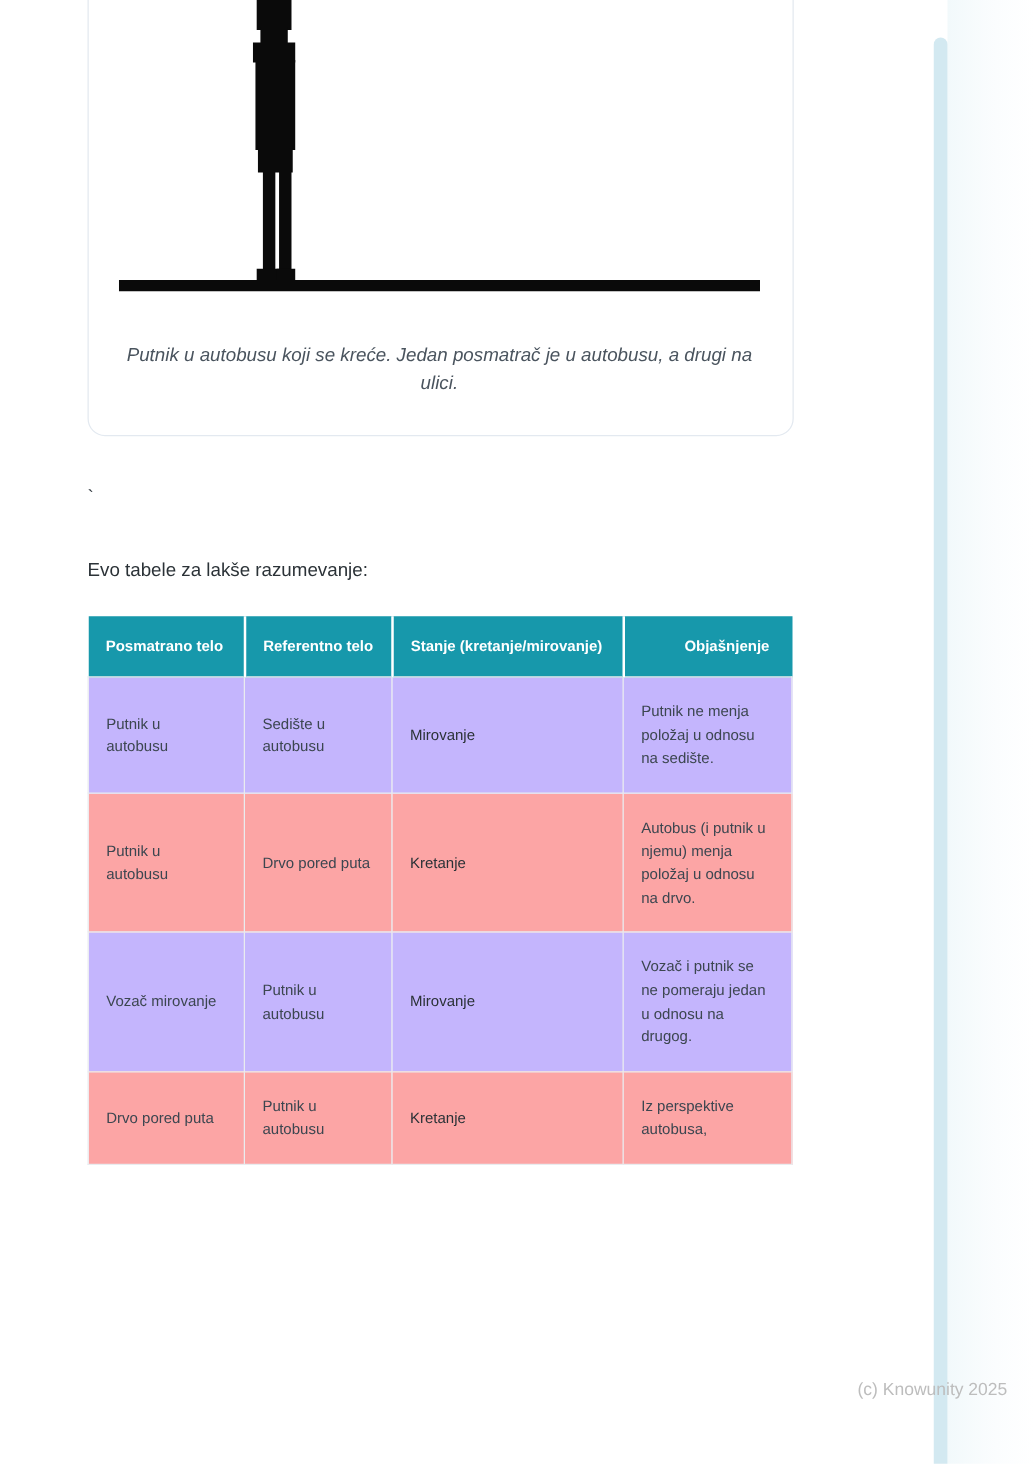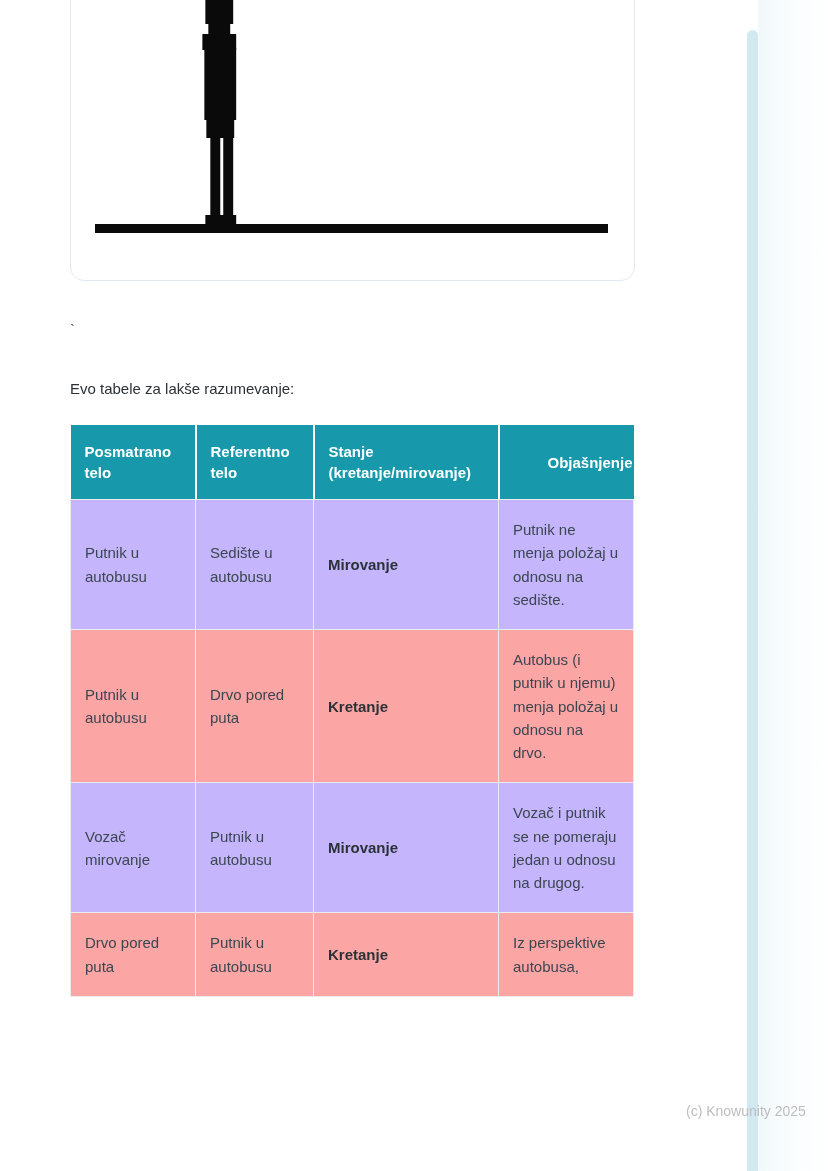--- a/index.html
+++ b/index.html
@@ -49,21 +49,21 @@
   .intro {
     margin-top: 42px;
     font-size: 15px;
     color: #2b3237;
   }
   .info-table {
     margin-top: 28px;
     width: 563px;
     border-collapse: collapse;
     table-layout: fixed;
-    font-size: 15px;
+    font-size: 12px;
   }
   .info-table th {
     background: #1798ab;
     color: #ffffff;
     font-weight: bold;
     text-align: left;
     vertical-align: middle;
     padding: 16px 14px;
     line-height: 1.4;
     border-right: 2px solid #ffffff;
@@ -71,21 +71,21 @@
   .info-table th:last-child { border-right: none; padding-left: 48px; }
   .info-table td {
     border: 1px solid #e9ecef;
     padding: 18px 14px;
     vertical-align: middle;
     line-height: 1.55;
     color: #3c4650;
     background: #c4b5fd;
   }
   .info-table tr.alt td { background: #fca5a5; }
-  .info-table td.cell-bold { font-weight: bold; color: #2b3237; }
+  .info-table td.cell-bold { font-weight: normal; color: #2b3237; }
   
   .right-bg {
     position: absolute;
     left: 758px;
     top: 0;
     width: 70px;
     height: 100%;
     background: linear-gradient(90deg, #f2f9fb 0%, #fbfdfe 55%, #ffffff 100%);
   }
   .scroll-strip {
@@ -122,20 +122,21 @@
         <rect x="110" y="110" width="32" height="72" fill="#0a0a0a"></rect>
         <rect x="112" y="178" width="28" height="22" fill="#0a0a0a"></rect>
         <rect x="116" y="198" width="10" height="82" fill="#0a0a0a"></rect>
         <rect x="129" y="198" width="10" height="82" fill="#0a0a0a"></rect>
         <rect x="111" y="277" width="18" height="9" fill="#0a0a0a"></rect>
         <rect x="127" y="277" width="15" height="9" fill="#0a0a0a"></rect>
 
         <rect x="0" y="286" width="516" height="9" fill="#0a0a0a"></rect>
       </svg>
     </div>
+    <p class="figure-caption">Putnik u autobusu koji se kreće. Jedan posmatrač je u autobusu, a drugi na ulici.</p>
   </div>
 
   <p class="stray">`</p>
 
   <p class="intro">Evo tabele za lakše razumevanje:</p>
 
   <table class="info-table">
     <colgroup>
       <col style="width:125px">
       <col style="width:118px">

